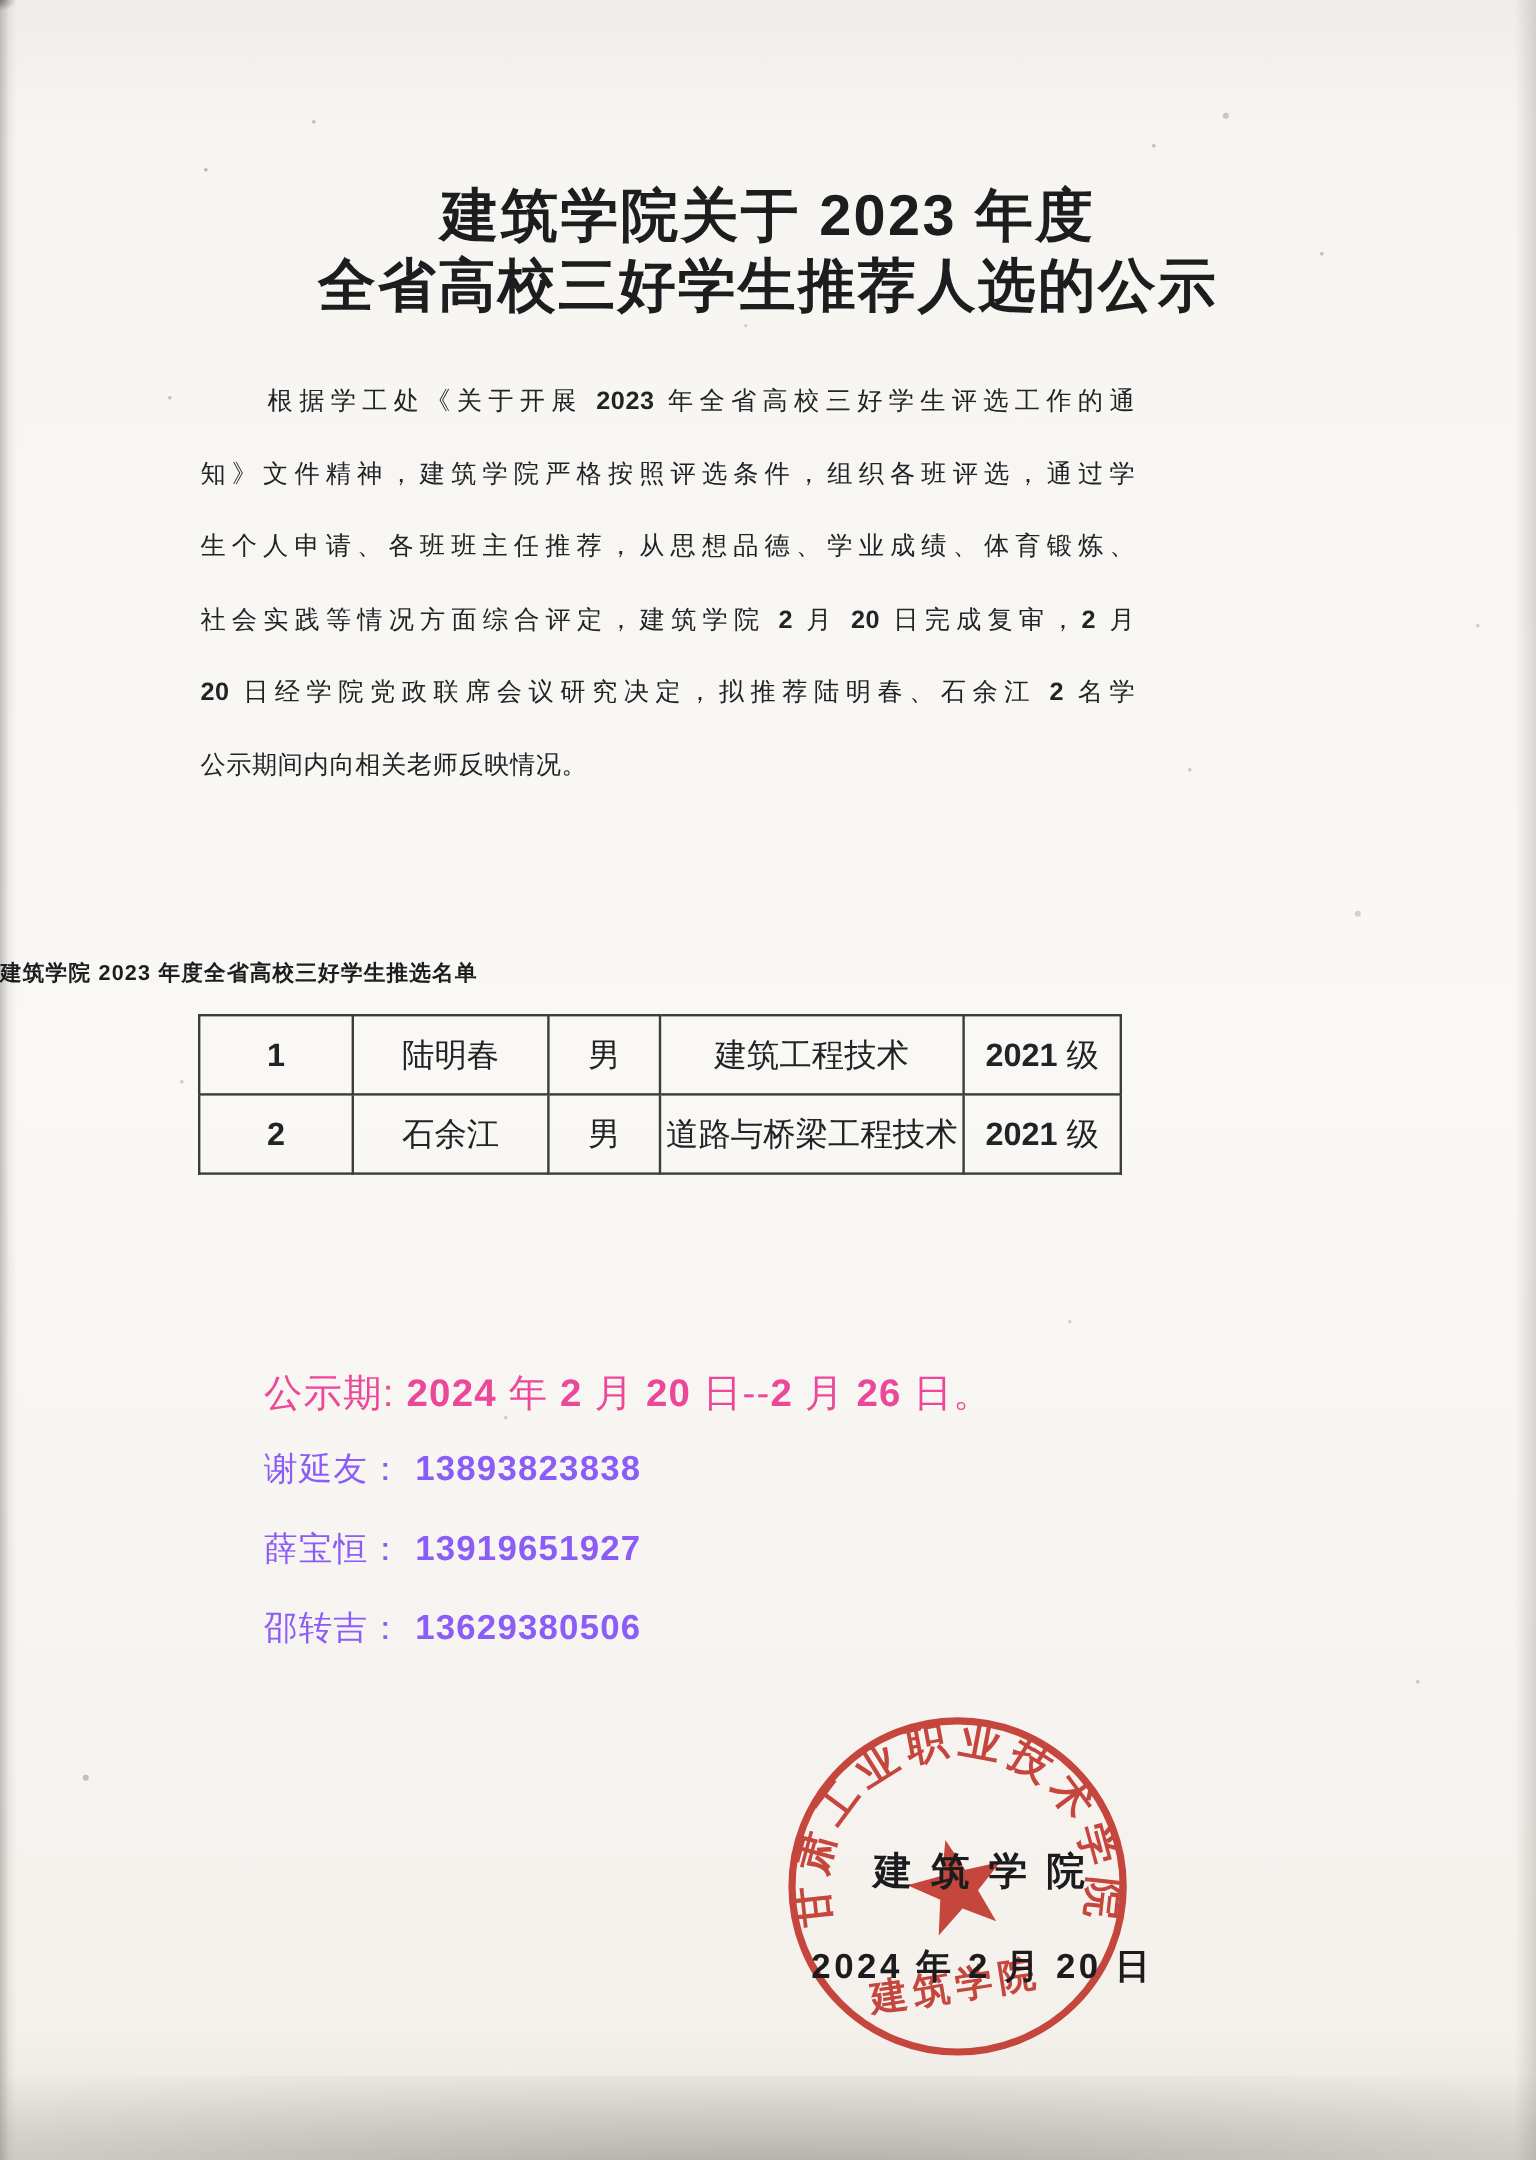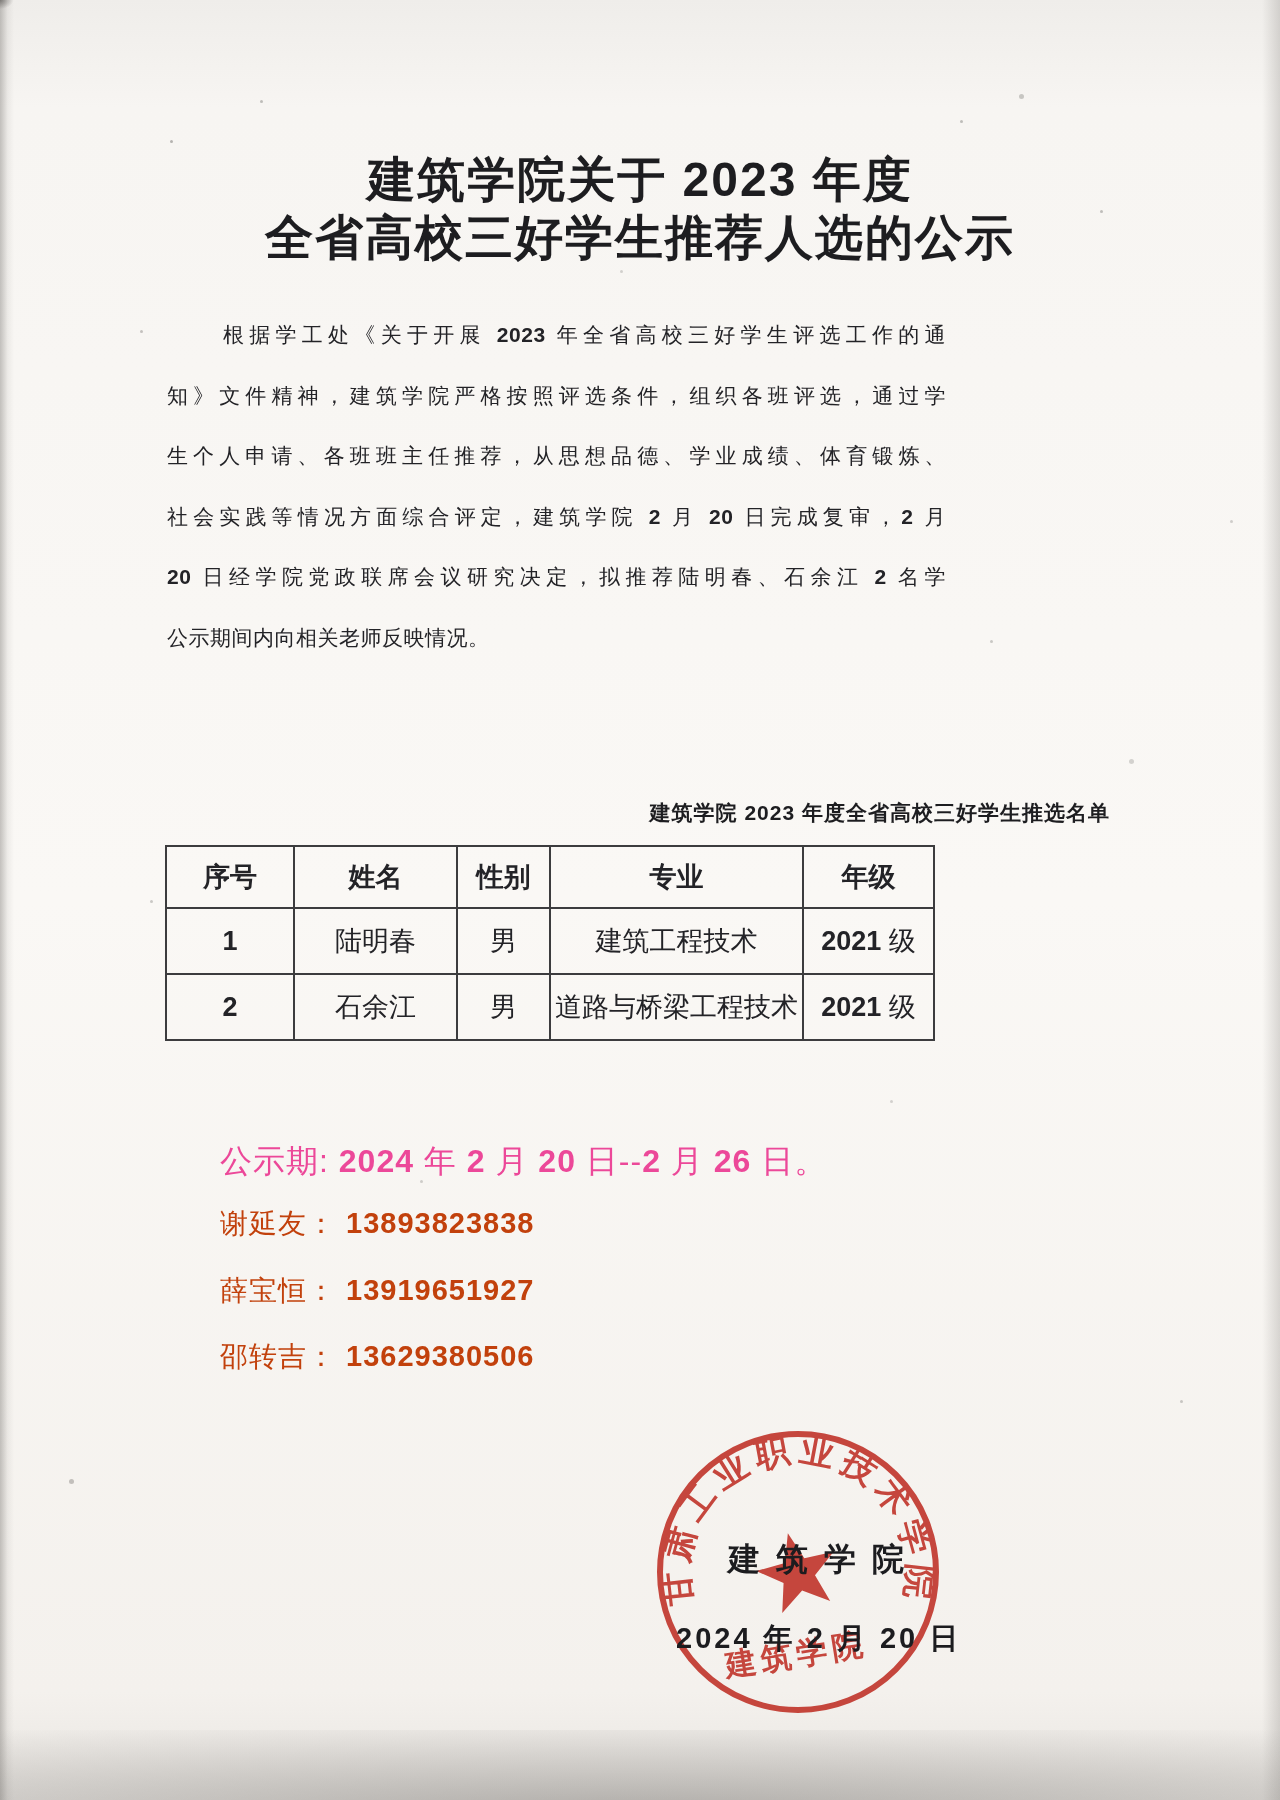--- a/index.html
+++ b/index.html
@@ -30,32 +30,32 @@
   .title{position:absolute;left:0;width:1280px;text-align:center;font-weight:700;
     font-size:48px;letter-spacing:2px;color:#1d1d20;}
   .title1{top:148px;}
   .title2{top:206px;}
   .para{position:absolute;left:167px;top:305px;width:779px;}
   .pline{width:779px;height:60.5px;line-height:60.5px;font-size:21px;
     text-align:justify;text-align-last:justify;color:#232327;letter-spacing:.5px;}
   .pline.first{box-sizing:border-box;padding-left:56px;}
   .pline.last{text-align-last:left;}
   .pline b,.tcell b,.notice b,.phone,.date-line b{font-weight:700;}
-  .table-title{position:absolute;left:0;top:799px;width:1110px;text-align:right;
-    font-weight:700;font-size:21px;color:#1d1d20;letter-spacing:1px;}
+  .table-title{position:absolute;left:0;top:799px;width:1110px;text-align:left;
+    font-weight:700;font-size:18px;color:#1d1d20;letter-spacing:1px;}
   table.roster{position:absolute;left:165px;top:845px;border-collapse:collapse;
     table-layout:fixed;font-size:27px;color:#232327;}
   table.roster td,table.roster th{border:2px solid #3c3c3e;text-align:center;
     padding:0;overflow:hidden;white-space:nowrap;}
   table.roster th{font-weight:700;height:60px;}
   table.roster td{height:64px;font-weight:500;}
   .c0{width:128px;} .c1{width:163px;} .c2{width:93px;} .c3{width:253px;} .c4{width:131px;}
   .notice{position:absolute;left:220px;top:1140px;font-size:32px;font-weight:500;
     color:#ec4899;letter-spacing:1px;}
-  .contact{position:absolute;left:220px;font-size:28px;color:#c2410c;letter-spacing:1px;}
+  .contact{position:absolute;left:220px;font-size:28px;color:#8b5cf6;letter-spacing:1px;}
   .contact .phone{margin-left:10px;font-weight:700;font-size:29px;}
   .contact1{top:1205px;} .contact2{top:1272px;} .contact3{top:1338px;}
   .stamp{position:absolute;left:648px;top:1422px;width:300px;height:300px;}
   .stamp svg{width:300px;height:300px;opacity:.88;}
   .stamp-unit{position:absolute;left:728px;top:1538px;font-size:32px;font-weight:700;
     letter-spacing:16px;color:#1c1c1f;}
   .date-line{position:absolute;left:676px;top:1619px;font-size:29px;font-weight:600;
     letter-spacing:3px;color:#1c1c1f;}
 </style>
 </head>
@@ -83,27 +83,20 @@
 
 <table class="roster">
   <colgroup>
       <col class="c0">
       <col class="c1">
       <col class="c2">
       <col class="c3">
       <col class="c4">
     </colgroup>
   <tbody>
-      <tr>
-    <th class="tcell">序号</th>
-    <th class="tcell">姓名</th>
-    <th class="tcell">性别</th>
-    <th class="tcell">专业</th>
-    <th class="tcell">年级</th>
-  </tr>
   <tr>
     <td class="tcell"><b>1</b></td>
     <td class="tcell">陆明春</td>
     <td class="tcell">男</td>
     <td class="tcell">建筑工程技术</td>
     <td class="tcell"><b>2021</b> 级</td>
   </tr>
   <tr>
     <td class="tcell"><b>2</b></td>
     <td class="tcell">石余江</td>

